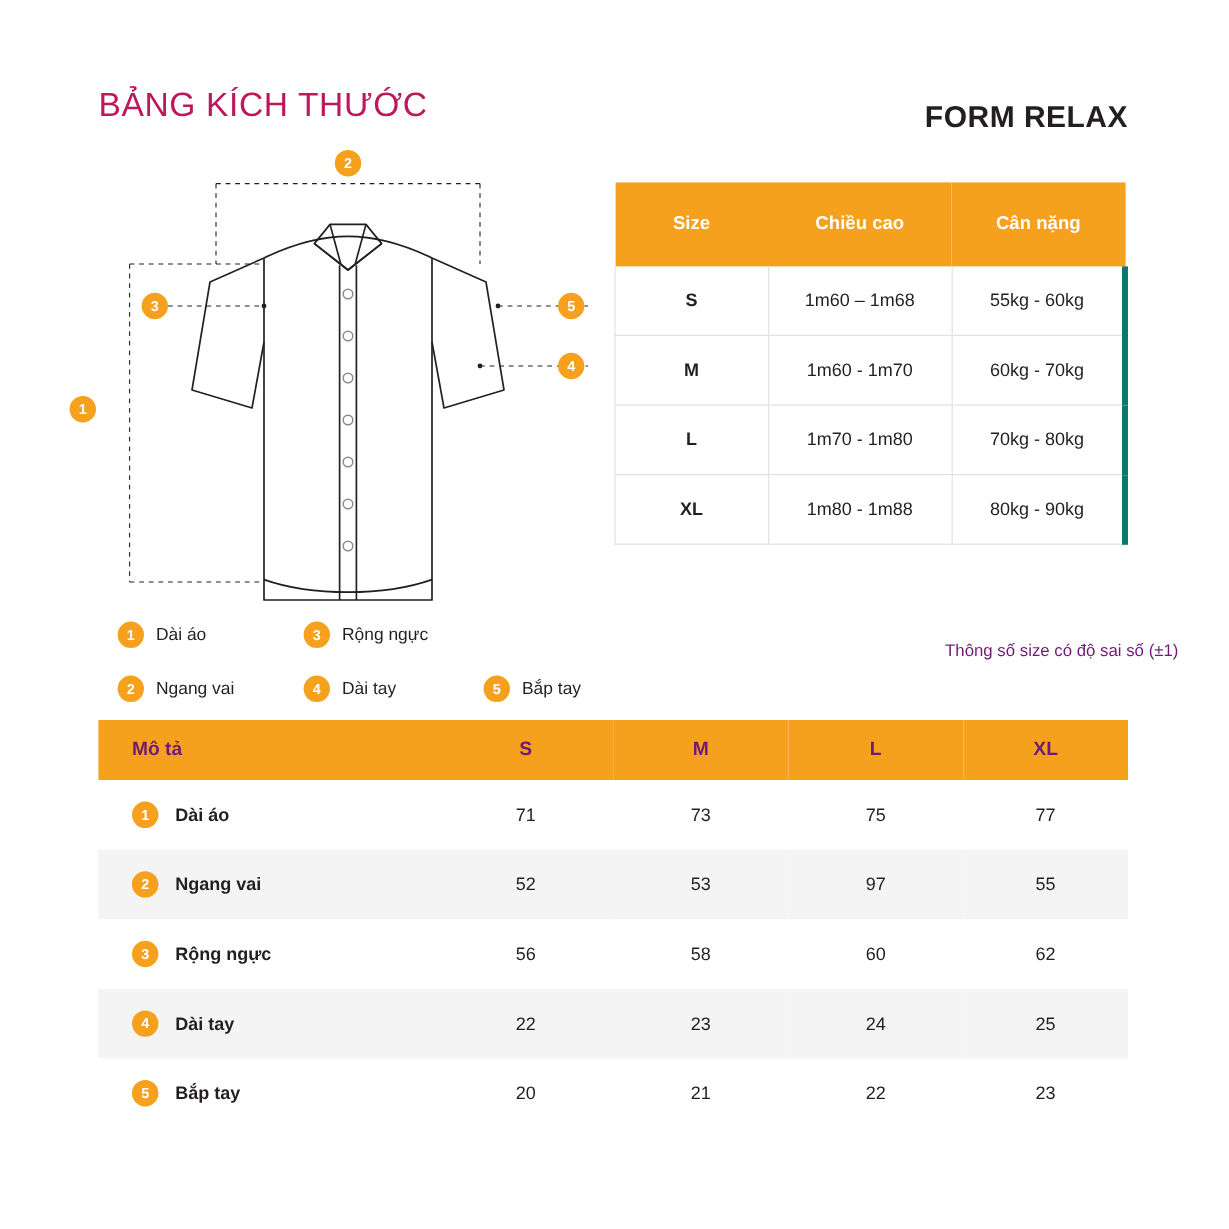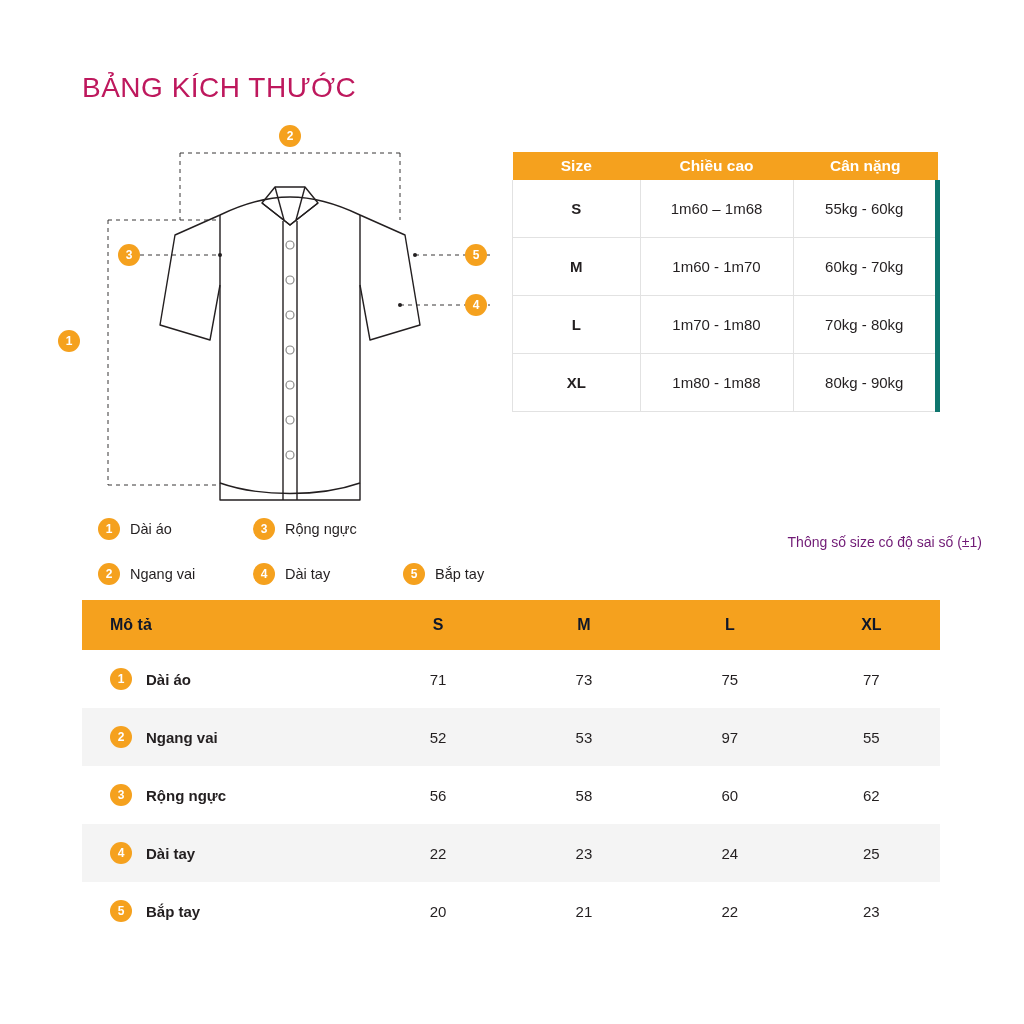--- a/index.html
+++ b/index.html
@@ -94,21 +94,21 @@
     top: 152px;
     width: 428px;
     border-collapse: collapse;
     font-size: 15px;
   }
   .size-table th {
     background: #F5A11E;
     color: #ffffff;
     font-size: 15.5px;
     font-weight: bold;
-    padding: 5px 6px;
+    padding: 26px 6px;
     text-align: center;
     border: none;
   }
   .size-table td {
     padding: 20px 6px;
     text-align: center;
     border-bottom: 1px solid #e2e2e2;
     border-left: 1px solid #e2e2e2;
     color: #231f20;
     font-size: 15px;
@@ -146,21 +146,21 @@
   
   .meas-table {
     position: absolute;
     left: 82px;
     top: 600px;
     width: 858px;
     border-collapse: collapse;
   }
   .meas-table th {
     background: #F5A11E;
-    color: #0f172a;
+    color: #701a75;
     font-size: 16px;
     font-weight: bold;
     padding: 16px 0;
   }
   .meas-table th.first {
     text-align: left;
     padding-left: 28px;
   }
   .meas-table td {
     padding: 18px 0;
@@ -185,20 +185,21 @@
     position: static;
     flex: none;
   }
 </style>
 </head>
 <body>
 
 <div class="page">
 
   <div class="title">BẢNG KÍCH THƯỚC</div>
+  <div class="form-label">FORM RELAX</div>
 
   <div class="diagram">
     <svg width="440" height="390" viewBox="0 0 440 390">
       <g fill="none" stroke="#231f20" stroke-width="1.4" stroke-linejoin="round">
 
         <path d="M150 90 L150 375 L290 375 L290 90"></path>
 
         <path d="M150 90 L105 110 L90 200 L140 215 L150 160"></path>
 
         <path d="M290 90 L335 110 L350 200 L300 215 L290 160"></path>

